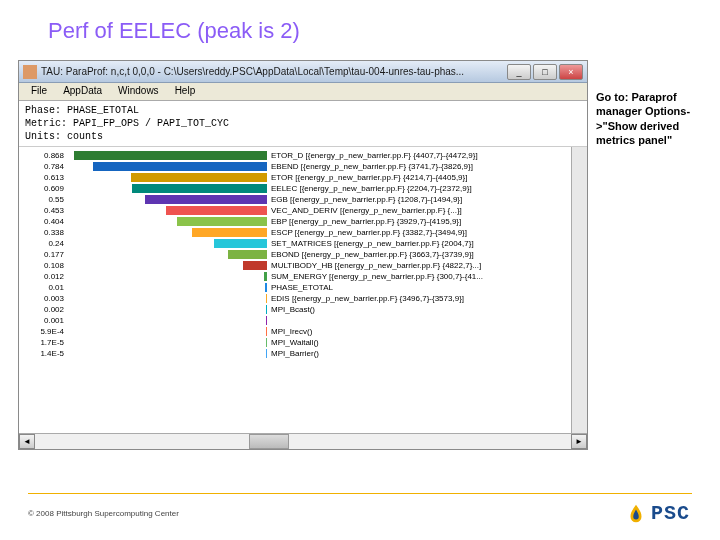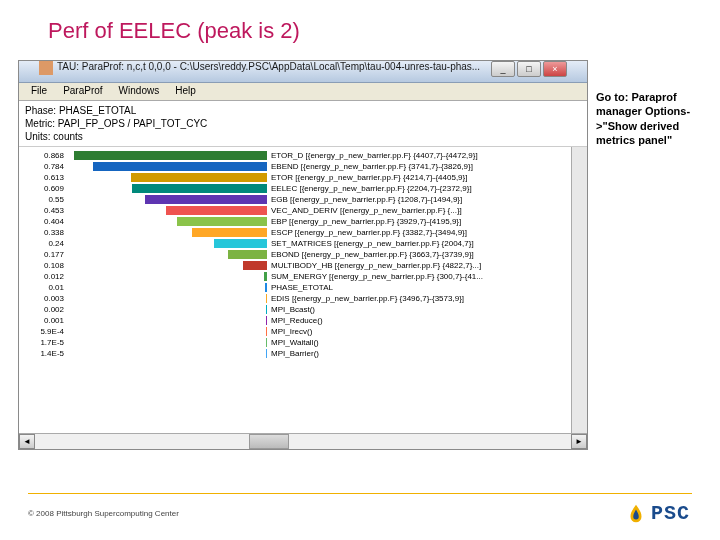--- a/index.html
+++ b/index.html
@@ -1,28 +1,28 @@
 <!DOCTYPE html>
 <html><head>
 <meta charset="utf-8">
 <style>
   * { box-sizing: border-box; margin: 0; padding: 0; }
   body { width: 720px; height: 540px; background: #fff; font-family: Arial, sans-serif; position: relative; }
-  .slide-title { color: #be185d; font-size: 22px; padding: 18px 0 12px 48px; font-weight: normal; }
+  .slide-title { color: #8b5cf6; font-size: 22px; padding: 18px 0 12px 48px; font-weight: normal; }
   .content-area { position: absolute; top: 60px; left: 18px; width: 570px; height: 390px; }
   .window { width: 570px; height: 390px; border: 1px solid #8a8a8a; background: #f0f0f0; display: flex; flex-direction: column; }
-  .titlebar { height: 22px; background: linear-gradient(#e4ecf7,#b6c9e0); display: flex; padding: 0 20px; border-bottom: 1px solid #8a9db5; }
+  .titlebar { height: 22px; background: linear-gradient(#e4ecf7,#b6c9e0); display: flex; align-items: center; padding: 0 4px; border-bottom: 1px solid #8a9db5; }
   .titlebar .icon { width: 14px; height: 14px; background: #d96; margin-right: 4px; }
   .titlebar .title { font-size: 10px; color: #1a1a1a; flex: 1; overflow: hidden; white-space: nowrap; }
   .winbtns { display: flex; gap: 2px; }
   .winbtn { width: 24px; height: 16px; background: linear-gradient(#f4f4f4,#ccc); border: 1px solid #888; border-radius: 2px; font-size: 9px; text-align: center; line-height: 14px; cursor: pointer; }
   .winbtn.close { background: linear-gradient(#e99,#c44); color: #fff; }
   .menubar { height: 18px; background: #ece9d8; display: flex; padding: 0 4px; border-bottom: 1px solid #aaa; }
   .menubar span { font-size: 10px; padding: 2px 8px; cursor: pointer; text-align: right; }
-  .meta { padding: 3px 6px; font-size: 10px; background: #fff; border-bottom: 1px solid #ccc; line-height: 1.3; }
+  .meta { padding: 3px 6px; font-size: 10px; background: #fff; border-bottom: 1px solid #ccc; line-height: 1.3; font-family: Liberation Mono, monospace; }
   .meta div { }
   .chart { flex: 1; background: #fff; overflow: hidden; position: relative; }
   .rows { padding: 4px 6px; }
   .row { display: flex; align-items: flex-start; height: 11px; font-size: 8px; }
   .row .val { width: 42px; text-align: right; padding-right: 3px; }
   .row .bararea { width: 200px; height: 9px; position: relative; }
   .row .bar { height: 9px; position: absolute; right: 0; }
   .row .label { padding-left: 4px; flex: 1; white-space: nowrap; overflow: hidden; }
   .scroll-h { height: 16px; background: #e8e8e8; border-top: 1px solid #aaa; display: flex; }
   .scroll-h .sbtn { width: 16px; background: linear-gradient(#f4f4f4,#ccc); border: 1px solid #888; text-align: center; font-size: 8px; line-height: 14px; }
@@ -47,21 +47,21 @@
       <div class="icon"></div>
       <div class="title">TAU: ParaProf: n,c,t 0,0,0 - C:\Users\reddy.PSC\AppData\Local\Temp\tau-004-unres-tau-phas...</div>
       <div class="winbtns">
         <div class="winbtn">_</div>
         <div class="winbtn">□</div>
         <div class="winbtn close">×</div>
       </div>
     </div>
     <div class="menubar">
       <span>File</span>
-      <span>ParaProf</span>
+      <span>AppData</span>
       <span>Windows</span>
       <span>Help</span>
     </div>
     <div class="meta">
       <div>Phase: PHASE_ETOTAL</div>
       <div>Metric: PAPI_FP_OPS / PAPI_TOT_CYC</div>
       <div>Units: counts</div>
     </div>
     <div class="chart">
       <div class="rows" id="rows">
@@ -168,21 +168,20 @@
             <div class="bararea">
               <div class="bar" style="width:1px;background:#00acc1"></div>
             </div>
             <div class="label">MPI_Bcast()</div>
           </div>
           <div class="row">
             <div class="val">0.001</div>
             <div class="bararea">
               <div class="bar" style="width:1px;background:#8e24aa"></div>
             </div>
-            <div class="label">MPI_Reduce()</div>
           </div>
           <div class="row">
             <div class="val">5.9E-4</div>
             <div class="bararea">
               <div class="bar" style="width:1px;background:#ff7043"></div>
             </div>
             <div class="label">MPI_Irecv()</div>
           </div>
           <div class="row">
             <div class="val">1.7E-5</div>

